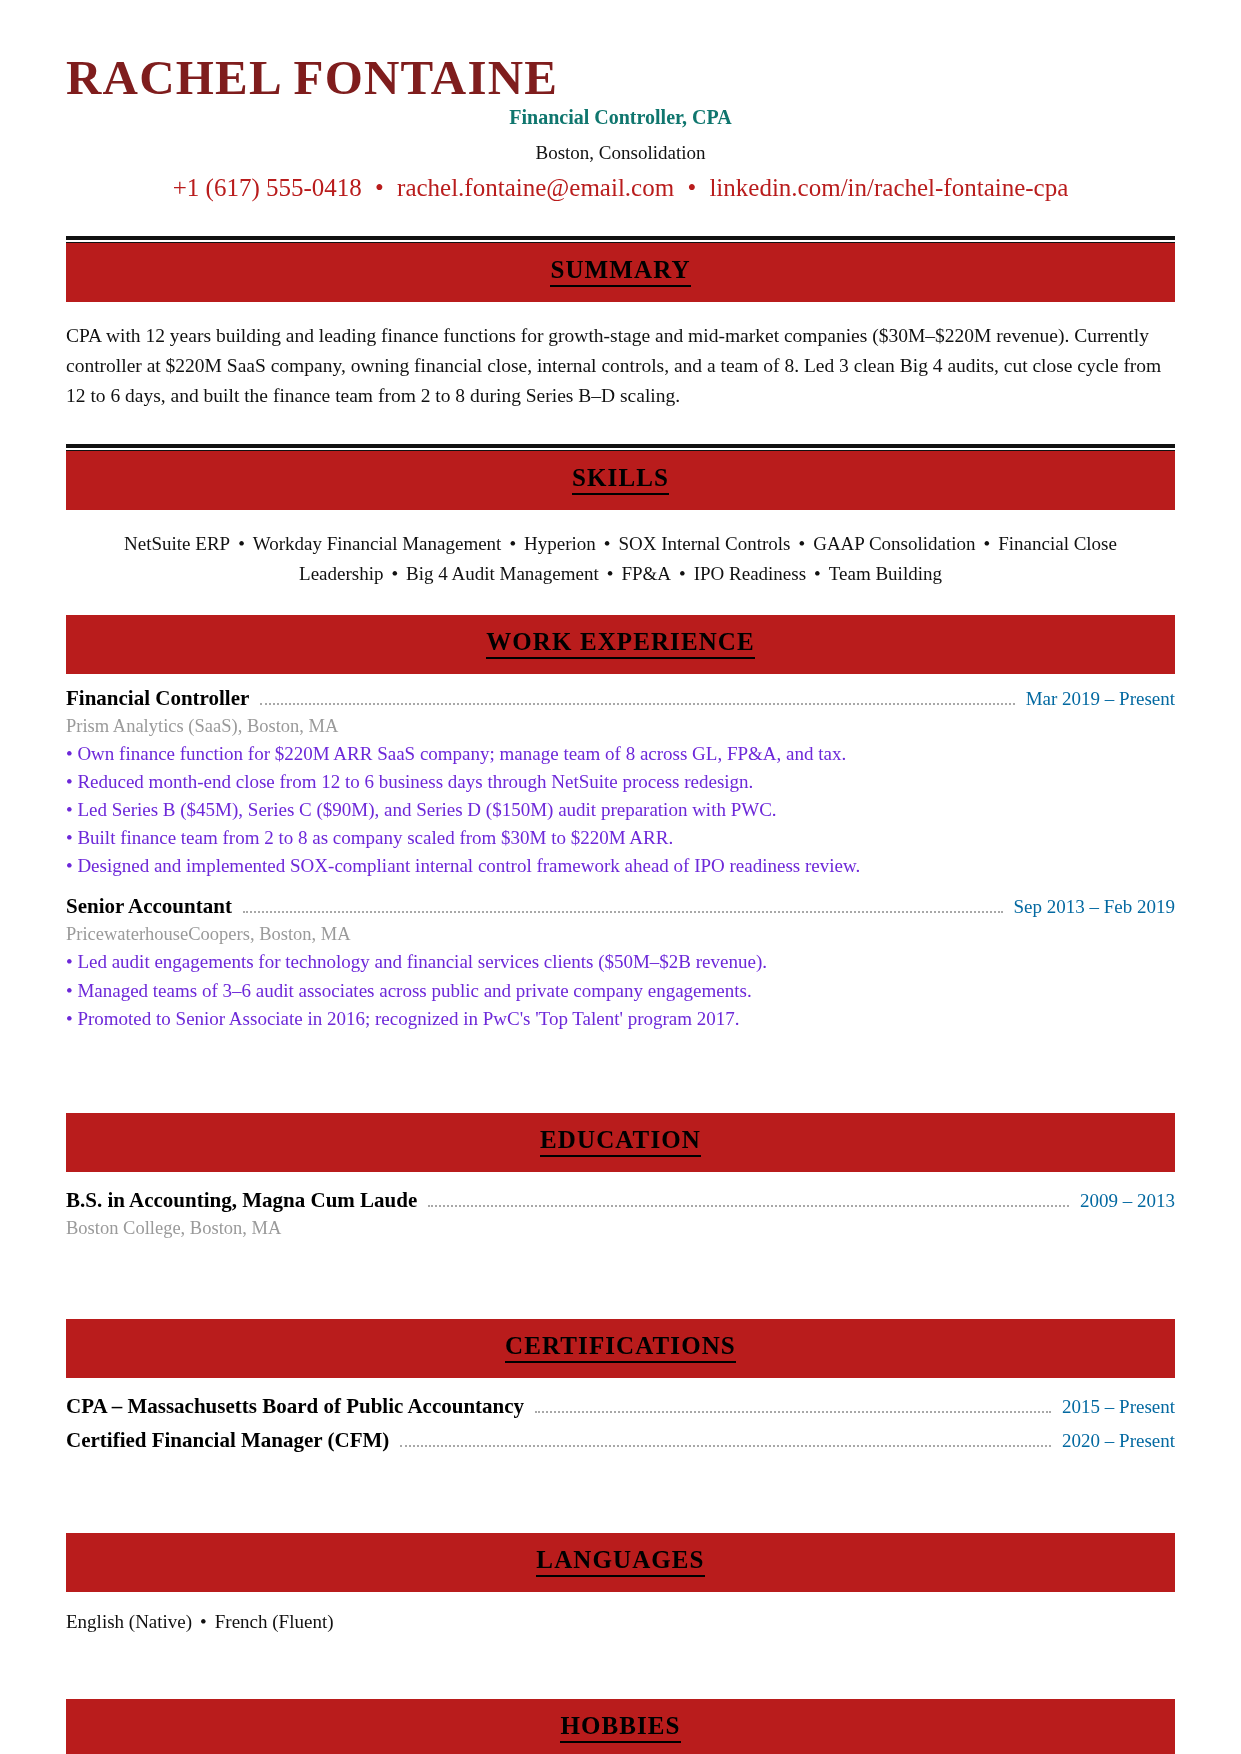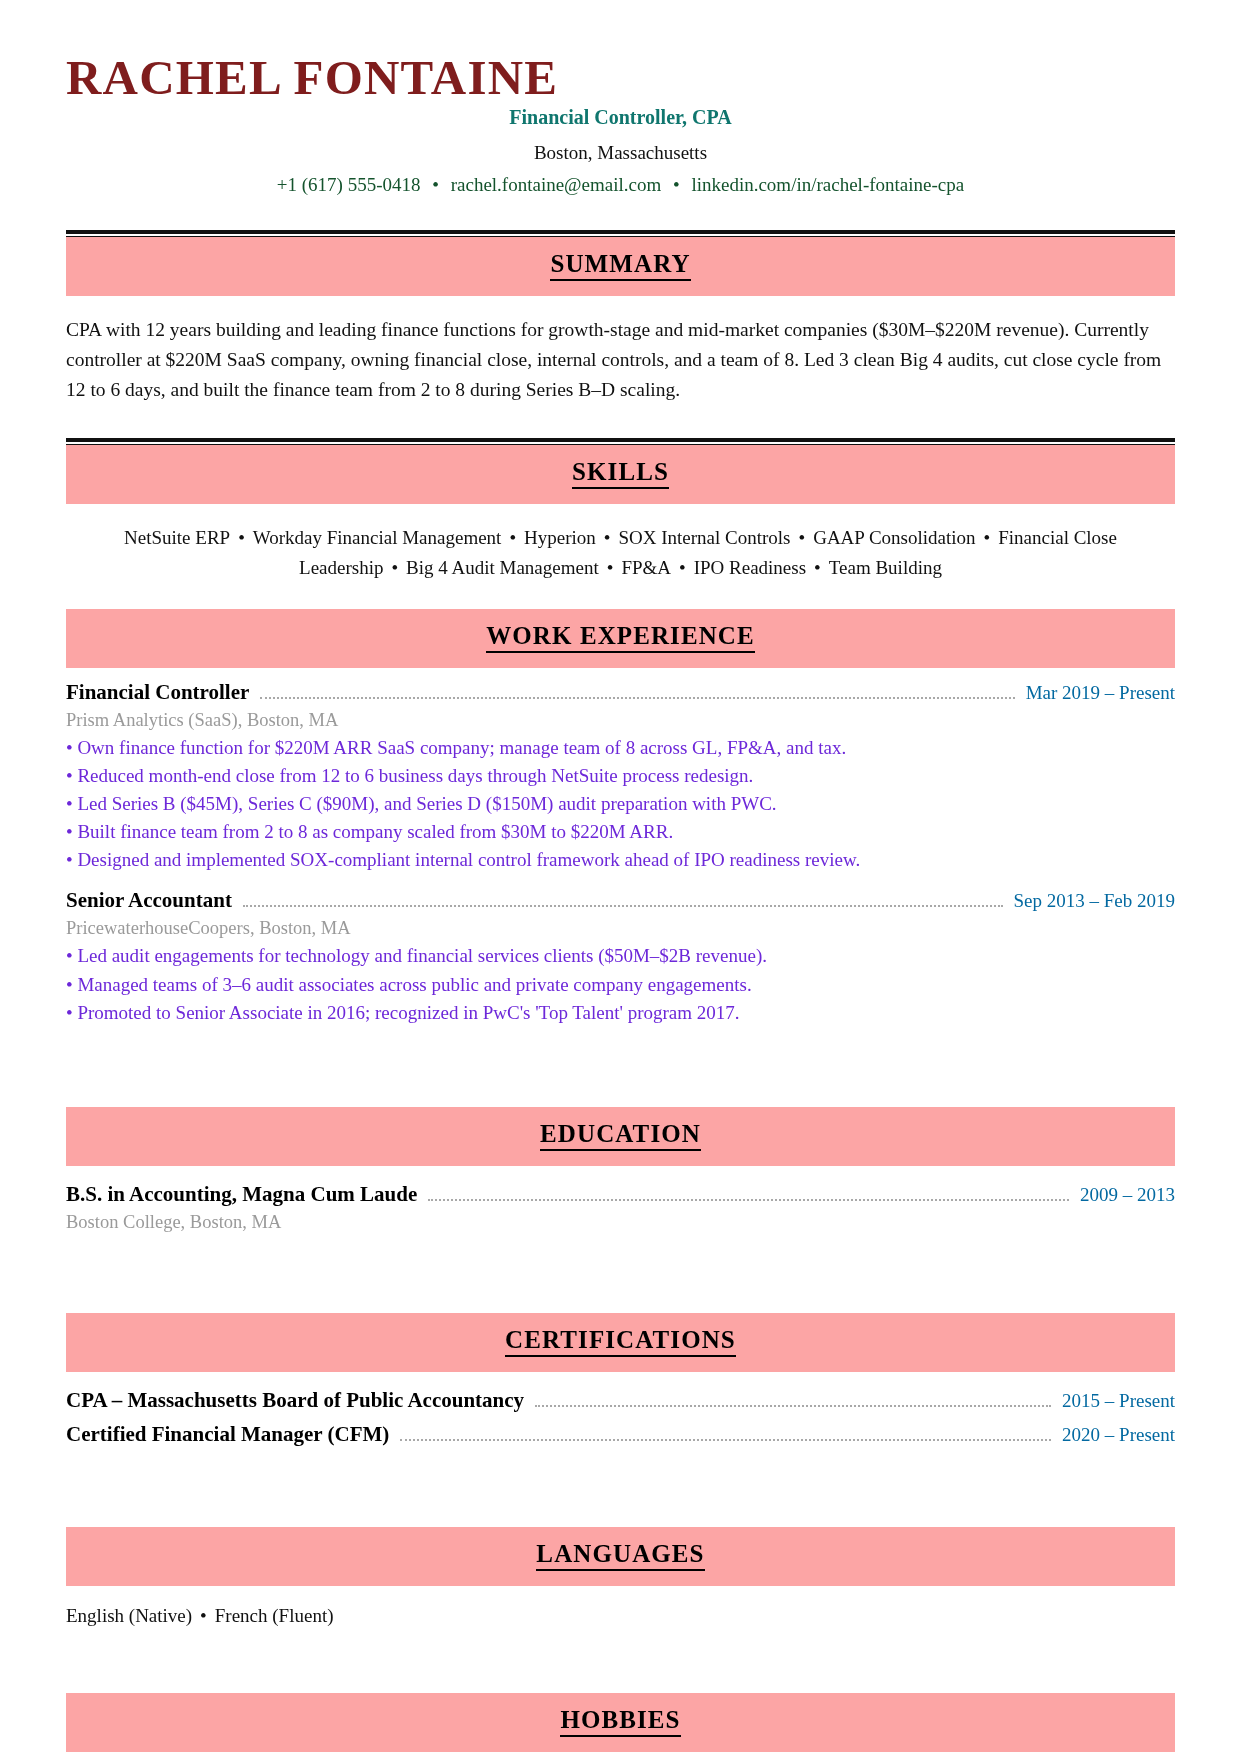--- a/index.html
+++ b/index.html
@@ -37,37 +37,37 @@
     color: #0f766e;
   }
   .location {
     text-align: center;
     font-size: 19px;
     margin-top: 13px;
     color: #111;
   }
   .contact-line {
     text-align: center;
-    font-size: 19px;
+    font-size: 25px;
     margin-top: 10px;
-    color: #14532d;
+    color: #b91c1c;
   }
   .contact-sep { padding: 0 7px; }
 
   
   .rule-double {
     margin-top: 34px;
     border-top: 4px solid #111;
     height: 7px;
     border-bottom: 1px solid #111;
   }
   .rule-double + .sec-band { margin-top: 0; }
 
   .sec-band {
-    background: #fca5a5;
+    background: #b91c1c;
     text-align: center;
     padding: 13px 0 15px 0;
     margin-top: 26px;
   }
   .sec-title {
     display: inline-block;
     font-size: 25px;
     font-weight: bold;
     letter-spacing: 1.1px;
     border-bottom: 2px solid #000;
@@ -148,21 +148,21 @@
   .spacer-md { height: 40px; }
 </style>
 </head>
 <body>
 
 <div class="page">
 
   <div>
     <h1 class="name">RACHEL FONTAINE</h1>
     <div class="headline">Financial Controller, CPA</div>
-    <div class="location">Boston, Massachusetts</div>
+    <div class="location">Boston, Consolidation</div>
     <div class="contact-line">
       <span>+1 (617) 555-0418</span>
       <span class="contact-sep">•</span>
       <span>rachel.fontaine@email.com</span>
       <span class="contact-sep">•</span>
       <span>linkedin.com/in/rachel-fontaine-cpa</span>
     </div>
   </div>
 
   <div class="rule-double"></div>

